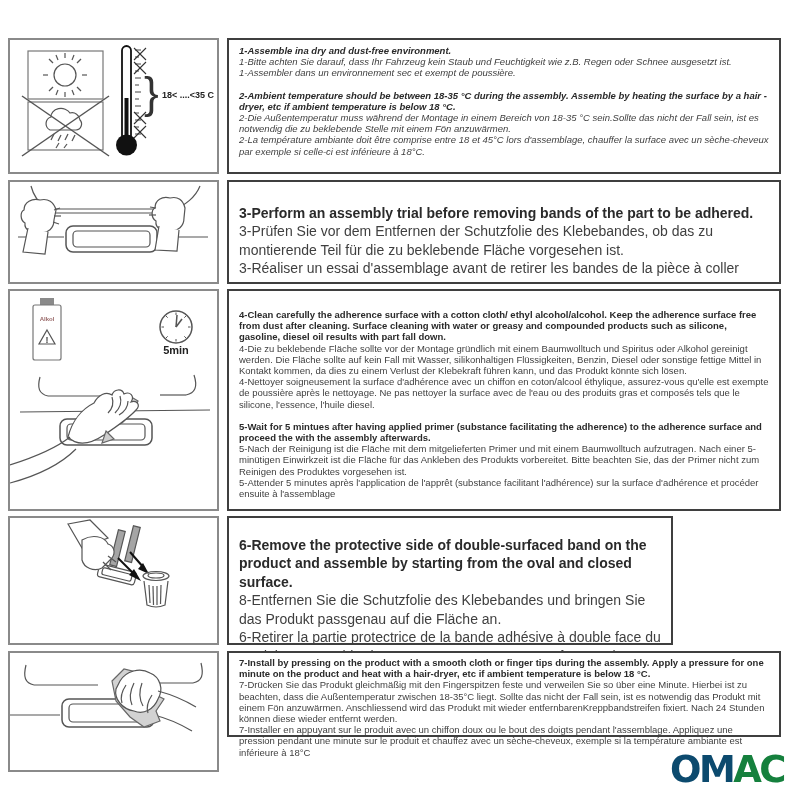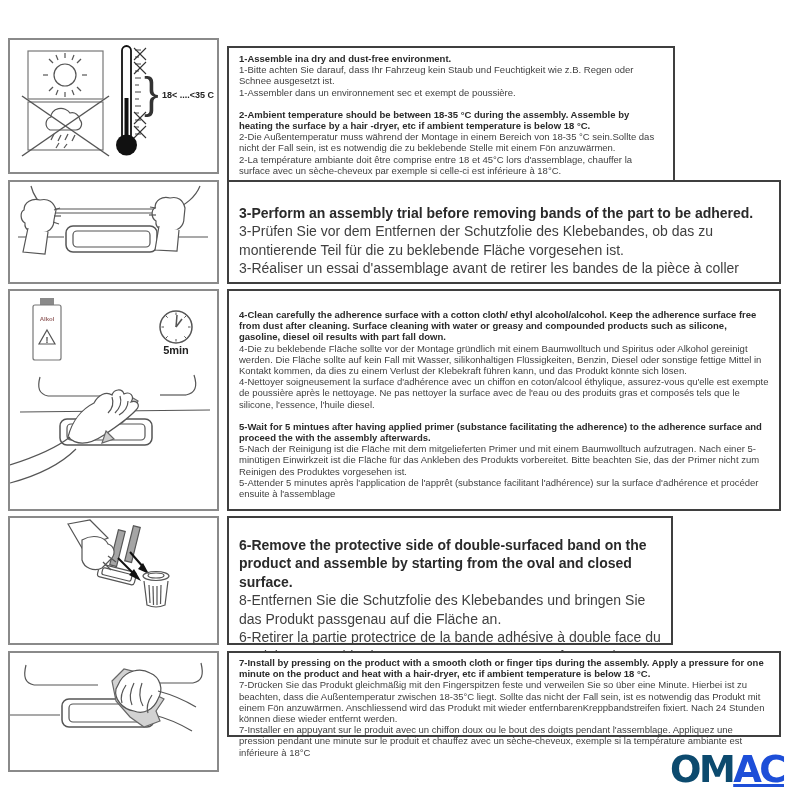--- a/index.html
+++ b/index.html
@@ -13,21 +13,21 @@
   .tbox.small{font-size:9.5px;line-height:1.18;}
   .tbox.big{font-size:14px;line-height:1.32;}
   .sec{margin:0 0 11px 0;}
   .sec p{margin:0;}
   .sec p strong{color:#2a2a2a;}
   .big .sec{margin:0;}
   svg{display:block;}
   .logo{position:absolute;top:749px;right:16px;background:#fff;padding:2px 0 2px 10px;
         font-size:37px;font-weight:900;letter-spacing:-2.5px;line-height:1;
         font-family:"DejaVu Sans","Liberation Sans",sans-serif;}
-  .logo .lb{color:#0c4a6e;} .logo .lr{color:#1d4ed8;text-decoration:underline;}
+  .logo .lb{color:#0c4a6e;} .logo .lr{color:#15803d;}
 </style>
 </head>
 <body>
 
 <div id="page">
 
 
   <div class="box ibox" style="left:8px;top:38px;width:211px;height:136px;">
     <svg width="207" height="132" viewBox="0 0 207 132">
       <g stroke="#555" fill="none" stroke-width="1.2">
@@ -87,21 +87,21 @@
           <line x1="124" y1="72" x2="136" y2="84"></line>
             <line x1="136" y1="72" x2="124" y2="84"></line>
           <line x1="124" y1="86" x2="136" y2="98"></line>
             <line x1="136" y1="86" x2="124" y2="98"></line>
         </g>
         <text x="134" y="68" font-size="44" font-weight="300" fill="#333">}</text>
         <text x="152" y="58" font-size="9" font-weight="600" fill="#222">18&lt; ....&lt;35 C</text>
       </g>
     </svg>
   </div>
-  <div class="box tbox small" style="left:227px;top:46px;width:448px;height:136px;">
+  <div class="box tbox small" style="left:227px;top:38px;width:554px;height:136px;font-style:italic;">
     <div class="sec">
       <p><strong>1-Assemble ina dry and dust-free environment.</strong></p>
       <p>1-Bitte achten Sie darauf, dass Ihr Fahrzeug kein Staub und Feuchtigkeit wie z.B. Regen oder Schnee ausgesetzt ist.</p>
       <p>1-Assembler dans un environnement sec et exempt de poussière.</p>
     </div>
     <div class="sec">
       <p><strong>2-Ambient temperature should be between 18-35 °C  during the assembly. Assemble by heating the surface by a hair -dryer, etc if ambient temperature is below 18 °C.</strong></p>
       <p>2-Die Außentemperatur muss während der Montage in einem Bereich von 18-35 °C  sein.Sollte das nicht der Fall sein, ist es notwendig die zu beklebende Stelle mit einem Fön anzuwärmen.</p>
       <p>2-La température ambiante doit être comprise entre 18 et 45°C lors d'assemblage, chauffer la surface avec un sèche-cheveux par exemple si celle-ci est inférieure à 18°C.</p>
     </div>

